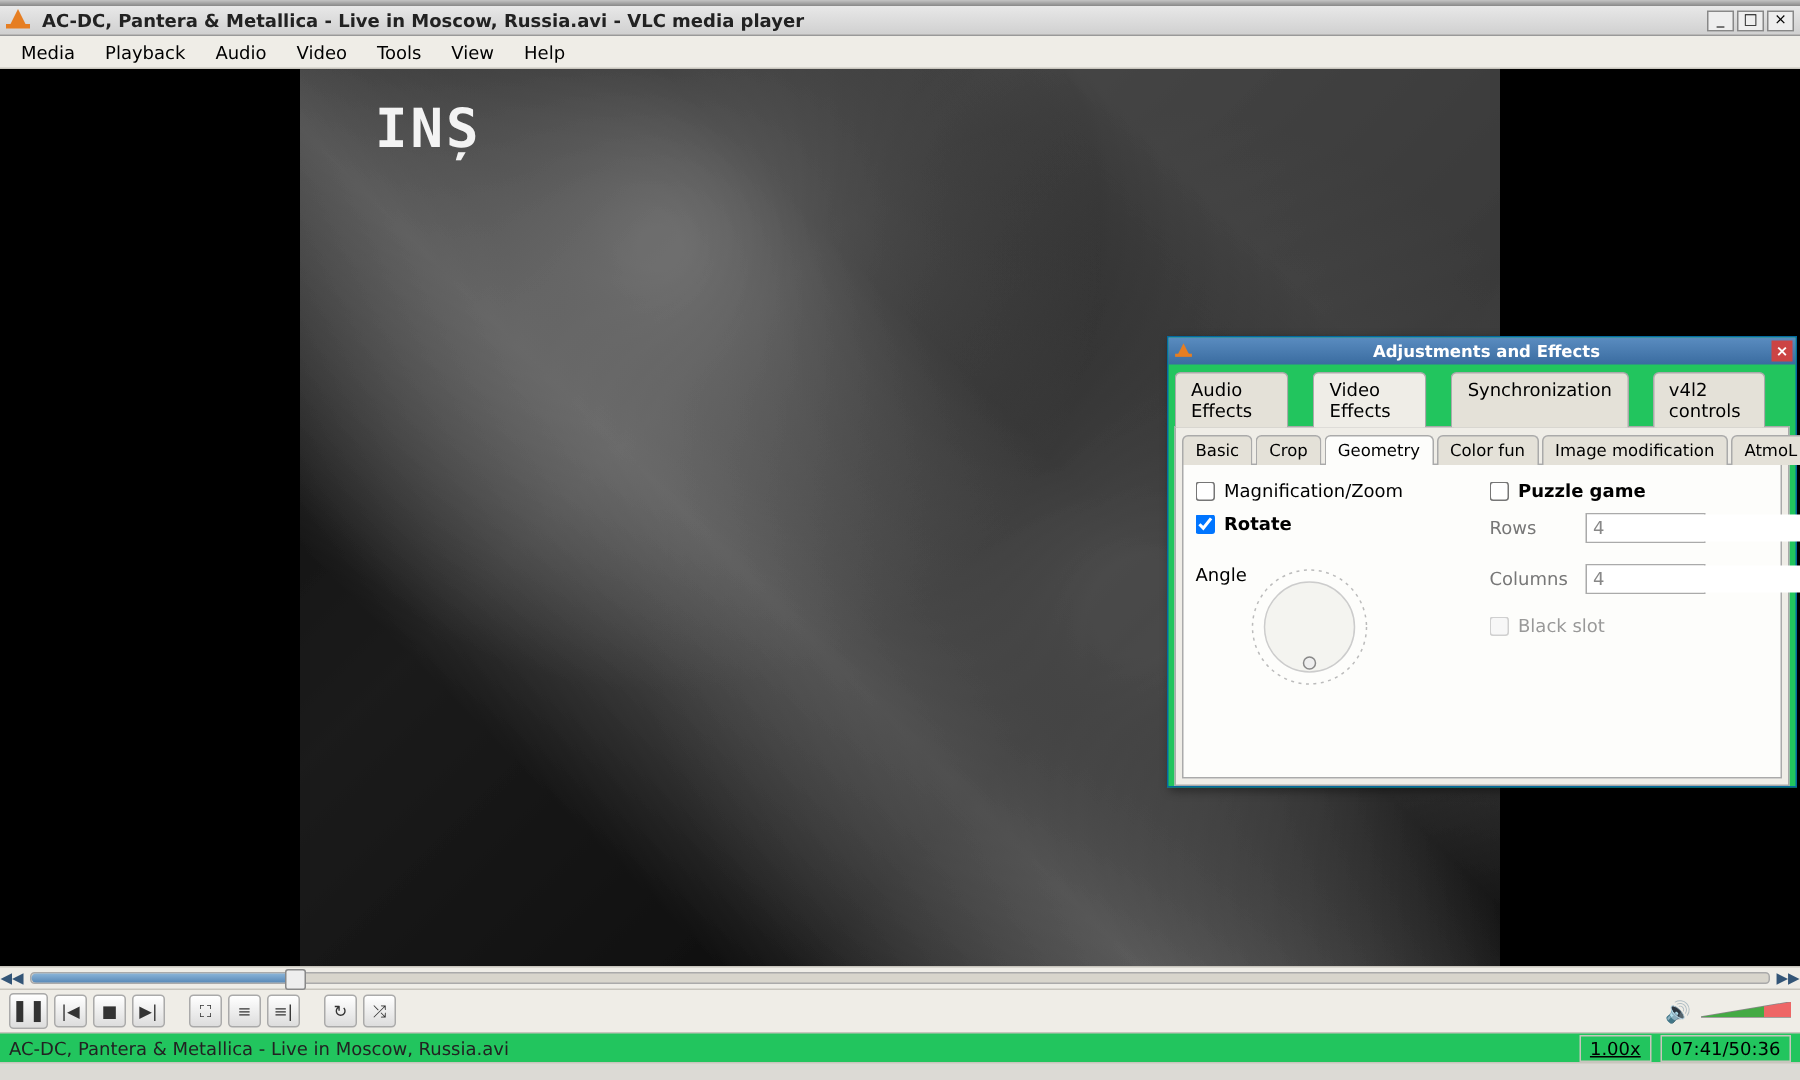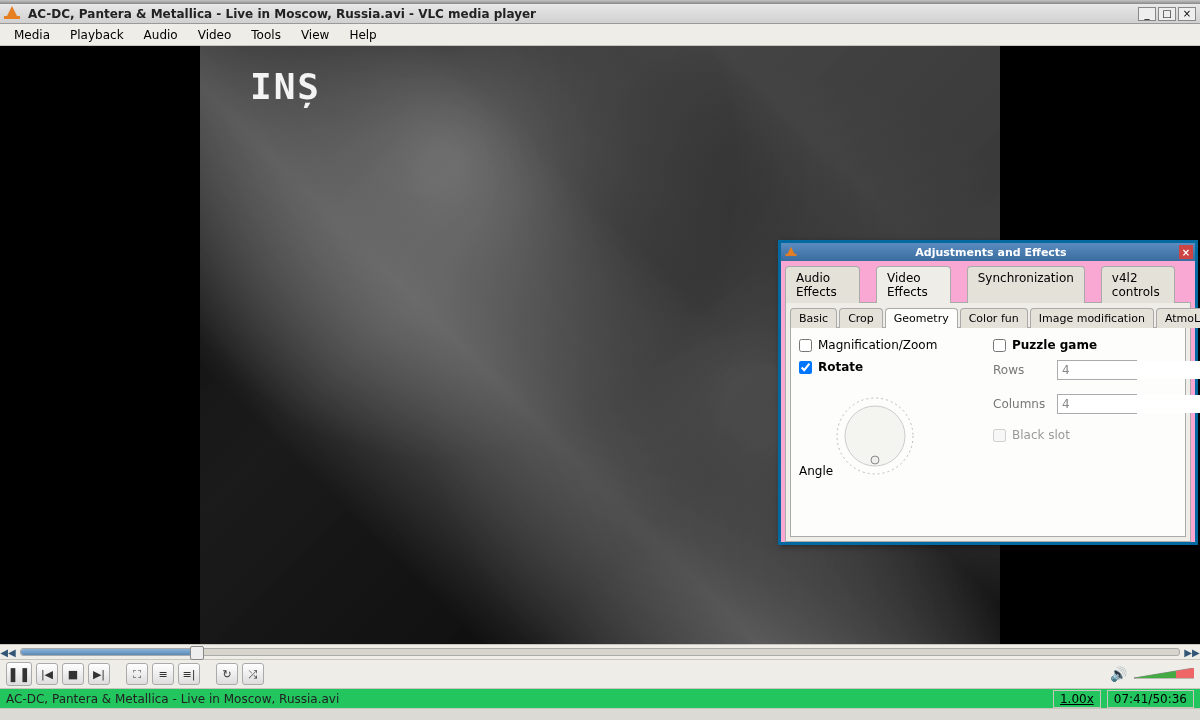--- a/index.html
+++ b/index.html
@@ -48,21 +48,21 @@
 
 .status-row { height:20px; background:#22c55e; display:flex; align-items:center; padding:0 6px; border-top:1px solid #c8c5bd; }
 .status-row .file { flex:1; color:#222; }
 .status-row .speed { border:1px solid #c8c5bd; padding:1px 6px; margin-right:6px;text-decoration:underline; }
 .status-row .time { border:1px solid #c8c5bd; padding:1px 6px; }
 
 
 .bottom-strip { height:8px; background:#dcdad5; border-top:1px solid #c8c5bd; }
 
 
-.dialog { position:absolute; left:778px; top:240px; width:420px; background:#f9a8d4; border:3px solid #0369a1; box-shadow:2px 2px 6px rgba(0,0,0,0.4); }
+.dialog { position:absolute; left:778px; top:224px; width:420px; background:#22c55e; border:1px solid #0369a1; box-shadow:2px 2px 6px rgba(0,0,0,0.4); }
 .dialog .dlg-titlebar { height:18px; background:linear-gradient(#5a8cc0,#3a6ca0); display:flex; align-items:center; color:#fff; font-weight:bold; }
 .dialog .dlg-titlebar .tb-icon { width:14px; height:14px; margin:0 4px; }
 .dialog .dlg-titlebar .tb-title { flex:1; text-align:center; font-size:11px; }
 .dialog .dlg-titlebar .tb-close { width:14px; height:14px; background:#c44; color:#fff; display:flex; align-items:center; justify-content:center; margin-right:2px; cursor:pointer; font-size:10px; }
 
 .dialog .tabs1 { display:flex; padding:4px 4px 0 4px; gap:0; }
 .dialog .tab1 { padding:4px 10px; border:1px solid #aaa; border-bottom:none; background:#e4e1d8; border-radius:4px 4px 0 0; margin-right:16px; cursor:pointer; position:relative; top:1px; }
 .dialog .tab1.active { background:#efede7; font-weight:normal; z-index:2; }
 
 .dialog .tab1-panel { margin:0 4px; border:1px solid #aaa; background:#efede7; padding:4px; }
@@ -72,21 +72,21 @@
 .dialog .tab2.active { background:#fdfdfb; }
 
 .dialog .geom-panel { border:1px solid #aaa; background:#fdfdfb; padding:10px 8px; min-height:210px; display:flex; gap:10px; }
 .geom-left { flex:1; }
 .geom-right { flex:1; }
 .chk-row { display:flex; align-items:center; gap:6px; margin-bottom:8px; }
 .chk-row input { width:13px; height:13px; }
 .chk-row .bold { font-weight:bold; }
 .chk-row.disabled { color:#999; }
 
-.angle-row { display:flex; align-items:flex-end; margin-top:20px; }
+.angle-row { display:flex; align-items:flex-start; margin-top:20px; }
 .dial { width:84px; height:84px; position:relative; }
 .dial svg { width:84px; height:84px; }
 
 .field-row { display:flex; align-items:center; gap:8px; margin-bottom:14px; margin-top:6px; }
 .field-row label { width:56px; color:#777; }
 .spin { display:flex; width:80px; height:20px; border:1px solid #aaa; background:#fff; }
 .spin input { flex:1; border:none; padding:0 4px; font-size:12px; color:#888; background:#fff; }
 
 .dialog .dlg-footer { display:flex; justify-content:flex-end; padding:6px; }
 .dialog .close-btn { padding:4px 20px; border:1px solid #888; background:linear-gradient(#fff,#ddd); border-radius:3px; cursor:pointer; }

